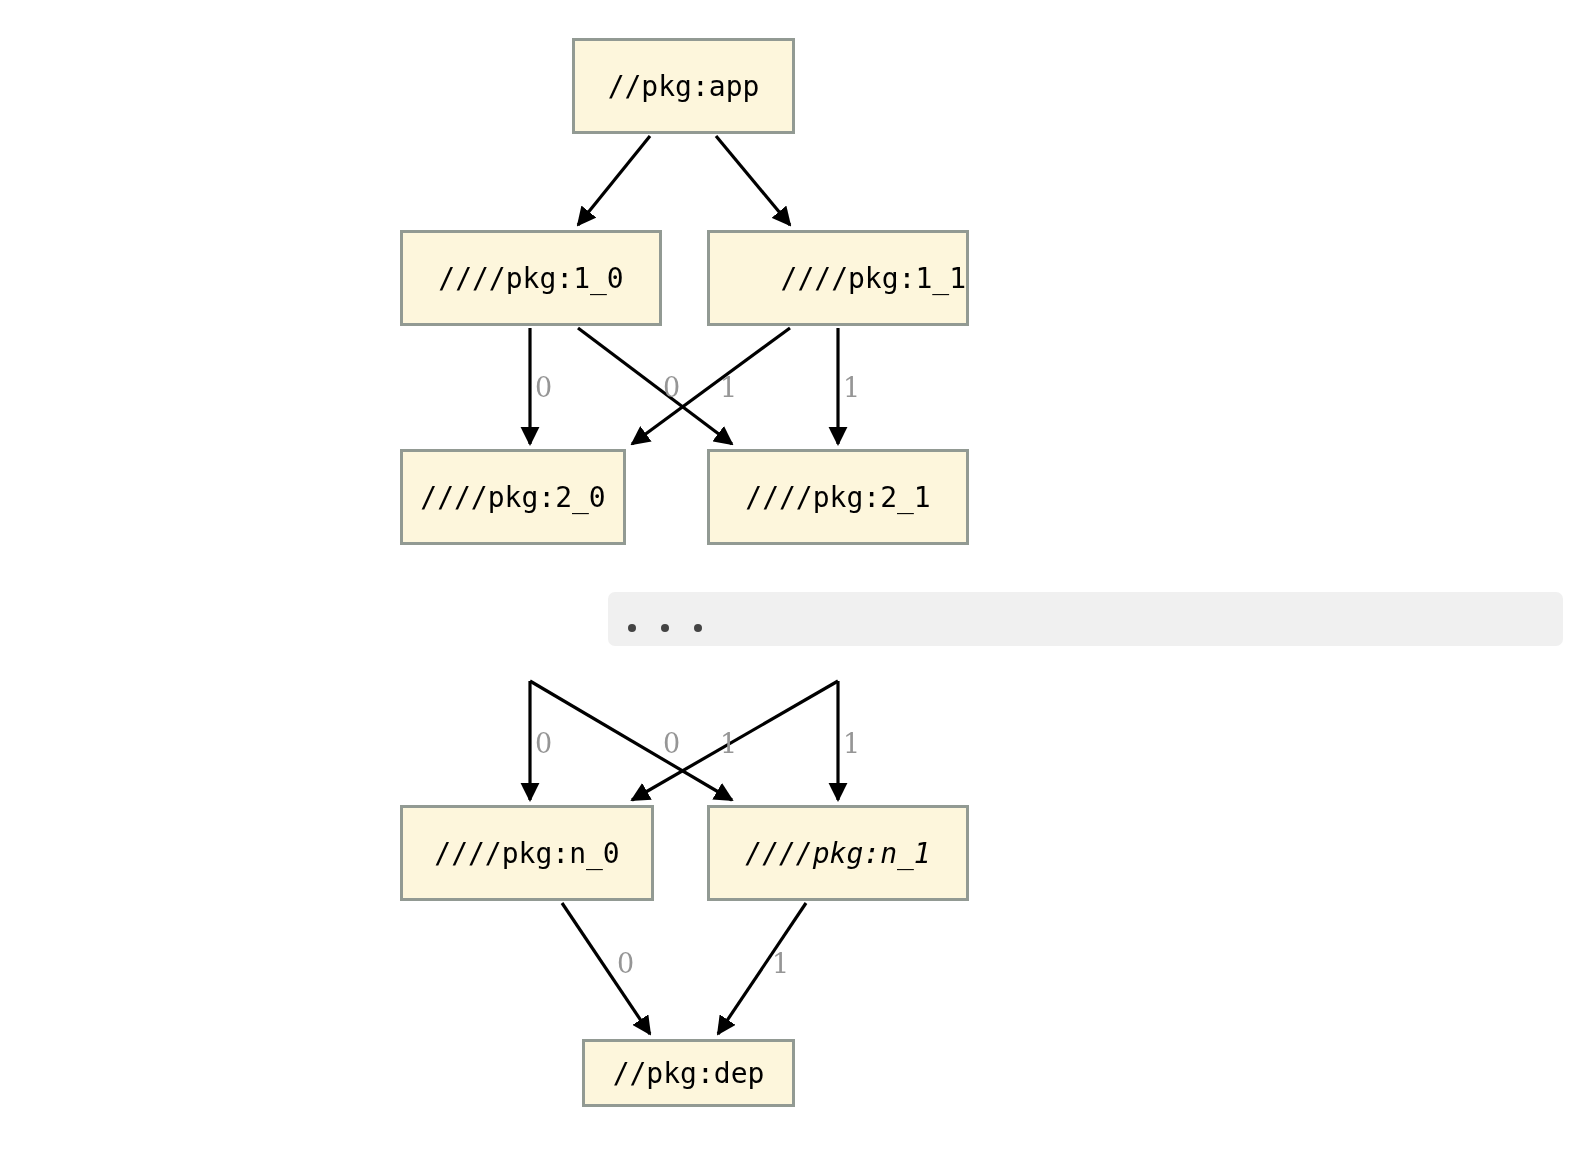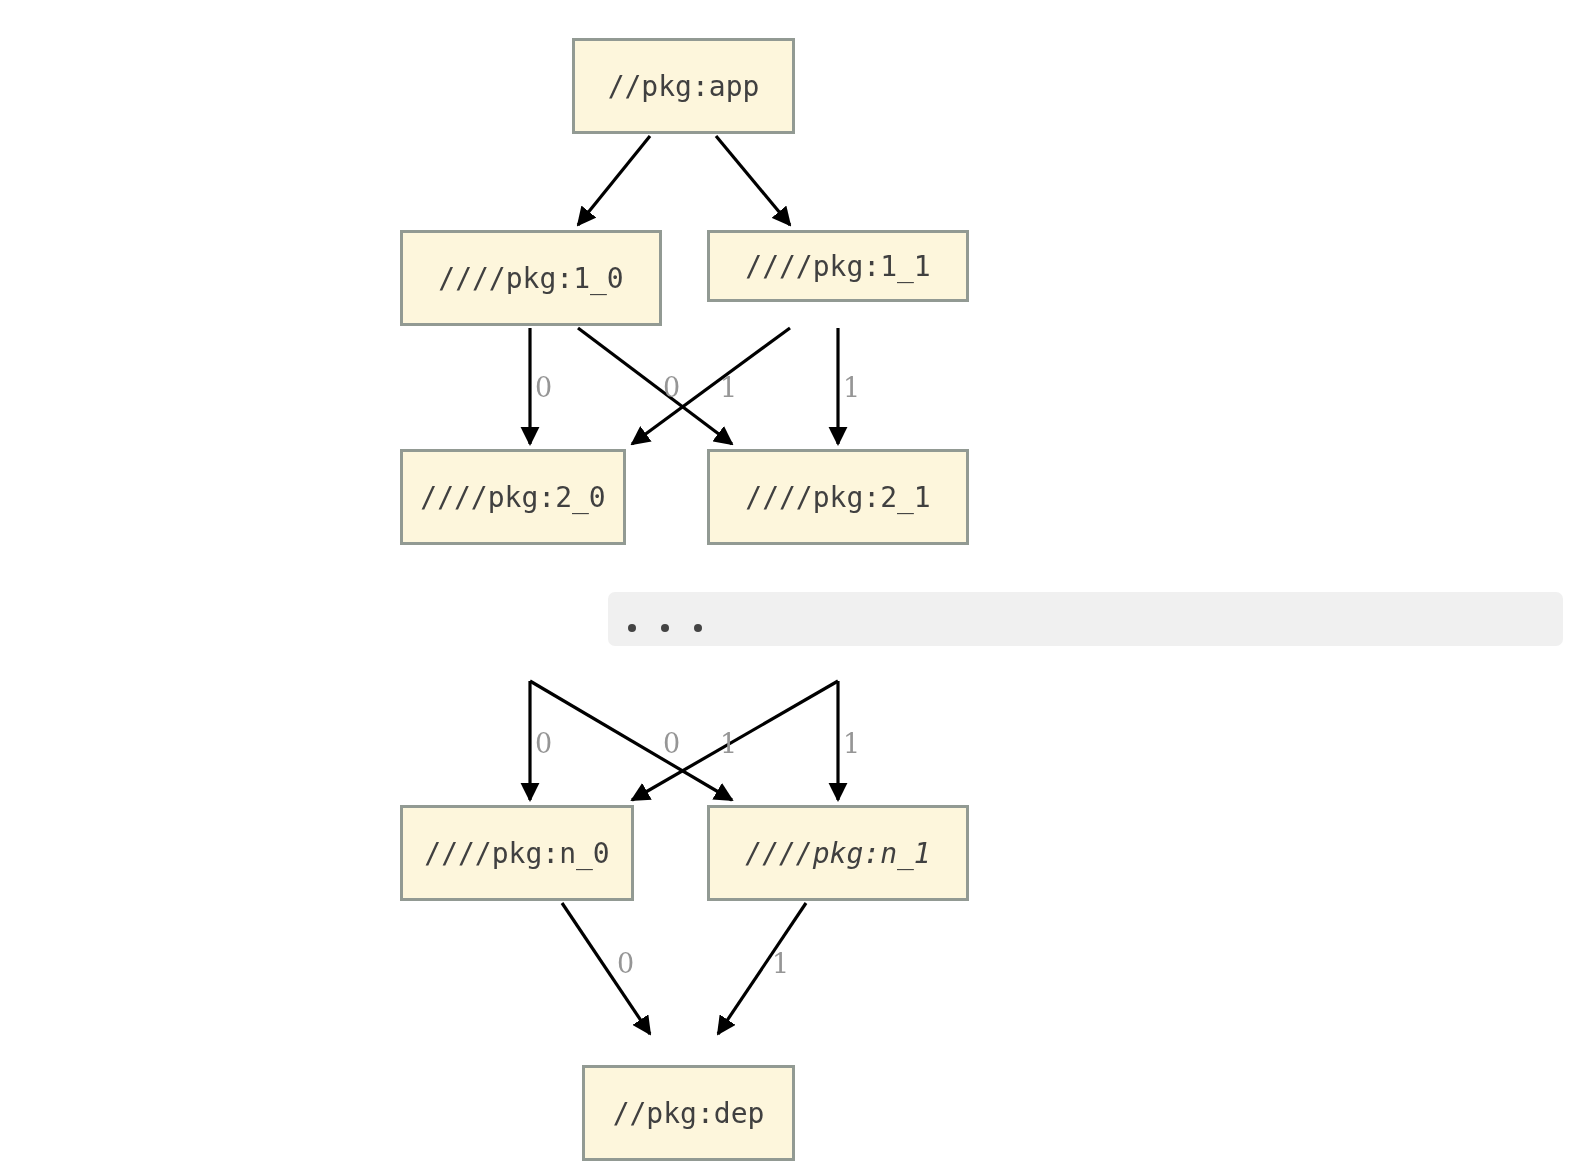--- a/index.html
+++ b/index.html
@@ -29,21 +29,21 @@
     box-sizing: border-box;
     background: #FDF6DC;
     border: 3px solid #929a93;
     display: flex;
     align-items: center;
     justify-content: center;
   }
   .node-label {
     font-family: "DejaVu Sans Mono", "Liberation Mono", monospace;
     font-size: 28px;
-    color: #404040;
+    color: #000000;
     letter-spacing: 0px;
     white-space: nowrap;
   }
   .edge-label {
     position: absolute;
     font-family: "DejaVu Serif", "Liberation Serif", serif;
     font-size: 27px;
     color: #969696;
     white-space: nowrap;
     user-select: none;
@@ -96,36 +96,36 @@
       </g>
   </svg>
 
   <div id="nodes-layer">
       <div class="node-box" style="left: 572px; top: 38px; width: 223px; height: 96px; background: rgb(253, 246, 220); border-color: rgb(146, 154, 147);">
         <span class="node-label">//pkg:app</span>
       </div>
       <div class="node-box" style="left: 400px; top: 230px; width: 262px; height: 96px; background: rgb(253, 246, 220); border-color: rgb(146, 154, 147);">
         <span class="node-label">////pkg:1_0</span>
       </div>
-      <div class="node-box" style="left: 707px; top: 230px; width: 262px; height: 72px; background: rgb(253, 246, 220); border-color: rgb(146, 154, 147);">
+      <div class="node-box" style="left: 707px; top: 230px; width: 262px; height: 96px; background: rgb(253, 246, 220); border-color: rgb(146, 154, 147); justify-content: flex-end;">
         <span class="node-label">////pkg:1_1</span>
       </div>
       <div class="node-box" style="left: 400px; top: 449px; width: 226px; height: 96px; background: rgb(253, 246, 220); border-color: rgb(146, 154, 147);">
         <span class="node-label">////pkg:2_0</span>
       </div>
       <div class="node-box" style="left: 707px; top: 449px; width: 262px; height: 96px; background: rgb(253, 246, 220); border-color: rgb(146, 154, 147); text-align: right;">
         <span class="node-label">////pkg:2_1</span>
       </div>
-      <div class="node-box" style="left: 400px; top: 805px; width: 234px; height: 96px; background: rgb(253, 246, 220); border-color: rgb(146, 154, 147);">
+      <div class="node-box" style="left: 400px; top: 805px; width: 254px; height: 96px; background: rgb(253, 246, 220); border-color: rgb(146, 154, 147);">
         <span class="node-label">////pkg:n_0</span>
       </div>
       <div class="node-box" style="left: 707px; top: 805px; width: 262px; height: 96px; background: rgb(253, 246, 220); border-color: rgb(146, 154, 147); font-style: italic;">
         <span class="node-label">////pkg:n_1</span>
       </div>
-      <div class="node-box" style="left: 582px; top: 1039px; width: 213px; height: 96px; background: rgb(253, 246, 220); border-color: rgb(146, 154, 147); margin-top: 26px;">
+      <div class="node-box" style="left: 582px; top: 1039px; width: 213px; height: 68px; background: rgb(253, 246, 220); border-color: rgb(146, 154, 147);">
         <span class="node-label">//pkg:dep</span>
       </div>
     </div>
   <div id="edge-labels-layer">
       <div class="edge-label" style="left: 535px; top: 372px; color: rgb(150, 150, 150);">0</div>
       <div class="edge-label" style="left: 663px; top: 372px; color: rgb(150, 150, 150);">0</div>
       <div class="edge-label" style="left: 720px; top: 372px; color: rgb(150, 150, 150);">1</div>
       <div class="edge-label" style="left: 843px; top: 372px; color: rgb(150, 150, 150);">1</div>
       <div class="edge-label" style="left: 535px; top: 728px; color: rgb(150, 150, 150);">0</div>
       <div class="edge-label" style="left: 663px; top: 728px; color: rgb(150, 150, 150);">0</div>

